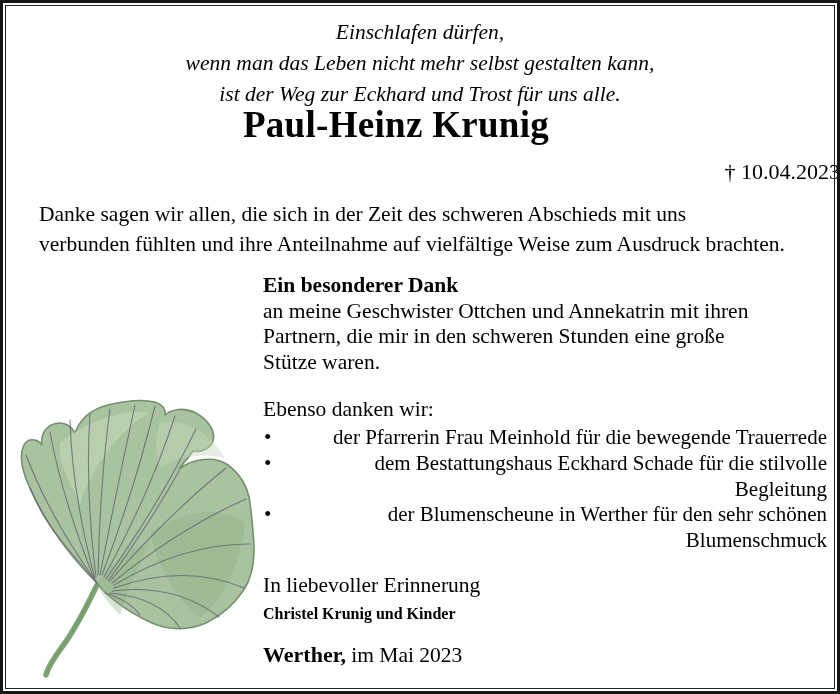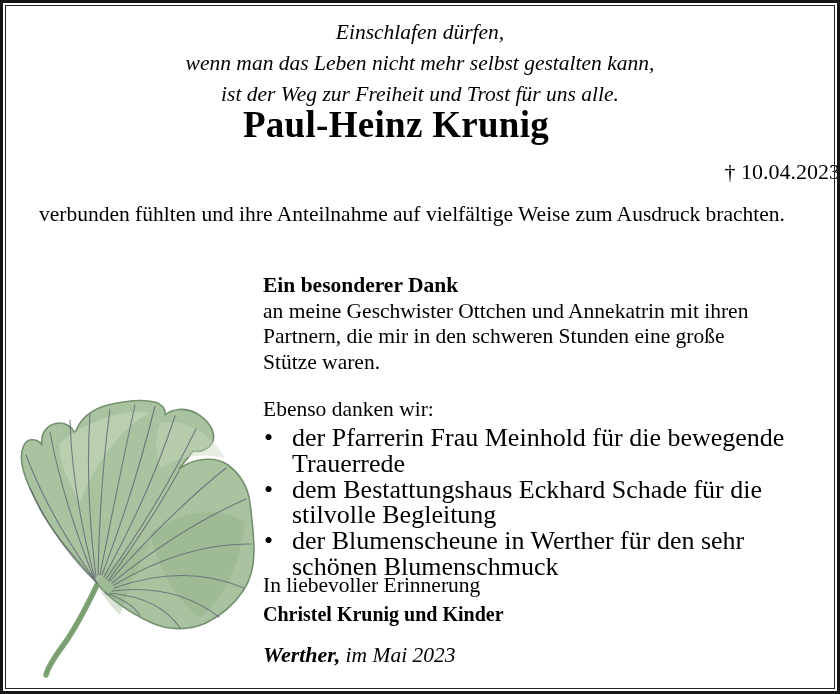--- a/index.html
+++ b/index.html
@@ -60,34 +60,34 @@
     top: 397px; left: 263px;
     font-size: 21.5px; line-height: 25.6px;
   }
   .bullets {
     top: 425px; left: 261px; width: 566px;
   }
   .bullets ul { margin: 0; padding: 0; list-style: none; }
   .bullets li {
     position: relative;
     padding-left: 31px;
-    font-size: 26px; line-height: 25.8px;
+    font-size: 21px; line-height: 25.8px; text-align: right;
   }
   .bullets li::before {
     content: "\2022";
     position: absolute; left: 3px; top: 0;
   }
   .closing {
     top: 571px; left: 263px;
     font-size: 21.5px; line-height: 28.5px;
   }
-  .closing .family { font-weight: 700; font-size: 20px; }
+  .closing .family { font-weight: 700; font-size: 16px; }
   .placeline {
     top: 641px; left: 263px;
-    font-size: 21.5px; line-height: 27px; font-style: italic;
+    font-size: 21.5px; line-height: 27px;
   }
   .placeline .place { font-weight: 700; font-size: 22px; }
 
   .leaf-art {
     position: absolute;
     left: 0px; top: 383px;
     width: 280px; height: 311px;
     z-index: 1;
   }
 </style>
@@ -145,27 +145,28 @@
       <path d="M114,205 Q185,180 244,205"></path>
       <path d="M112,208 Q175,200 219,234"></path>
       <path d="M110,210 Q160,215 180,245"></path>
       <path d="M105,210 Q130,218 140,232"></path>
     </g>
   </svg>
 
   <div class="txt epigraph">
     <div class="nowrap">Einschlafen dürfen,</div>
     <div class="nowrap">wenn man das Leben nicht mehr selbst gestalten kann,</div>
-    <div class="nowrap">ist der Weg zur Freiheit und Trost für uns alle.</div>
+    <div class="nowrap">ist der Weg zur Eckhard und Trost für uns alle.</div>
   </div>
 
   <div class="txt name">Paul-Heinz Krunig</div>
   <div class="txt date">† 10.04.2023</div>
 
   <div class="txt thanks">
+    <div class="nowrap">Danke sagen wir allen, die sich in der Zeit des schweren Abschieds mit uns</div>
     <div class="nowrap">verbunden fühlten und ihre Anteilnahme auf vielfältige Weise zum Ausdruck brachten.</div>
   </div>
 
   <div class="txt special">
     <div class="heading nowrap">Ein besonderer Dank</div>
     <div class="nowrap">an meine Geschwister Ottchen und Annekatrin mit ihren</div>
     <div class="nowrap">Partnern, die mir in den schweren Stunden eine große</div>
     <div class="nowrap">Stütze waren.</div>
   </div>
 

